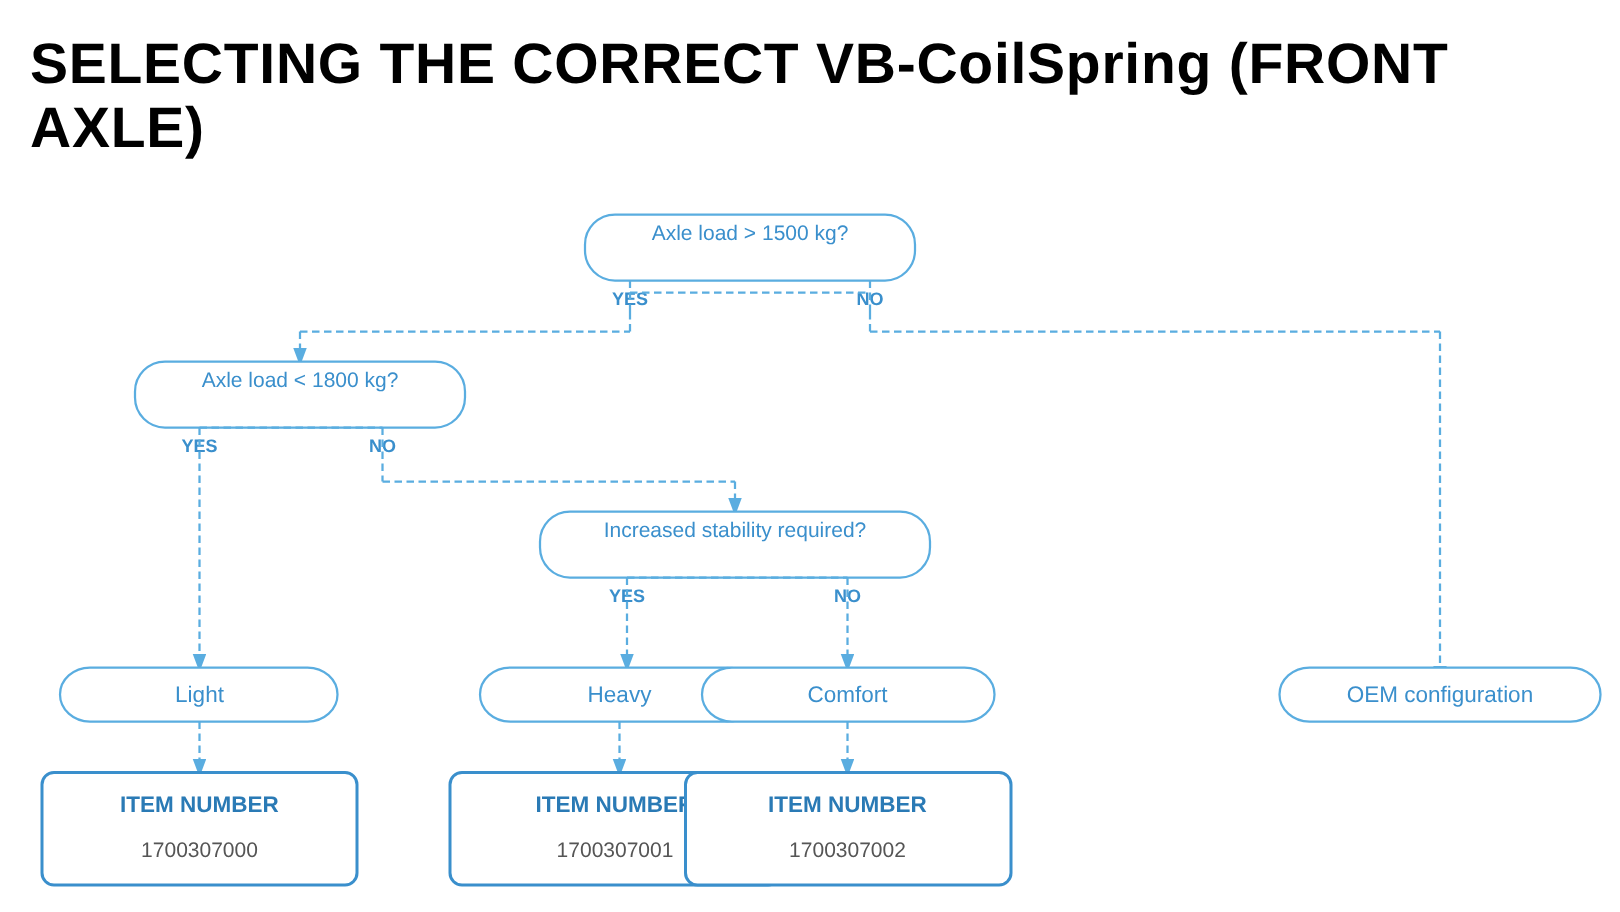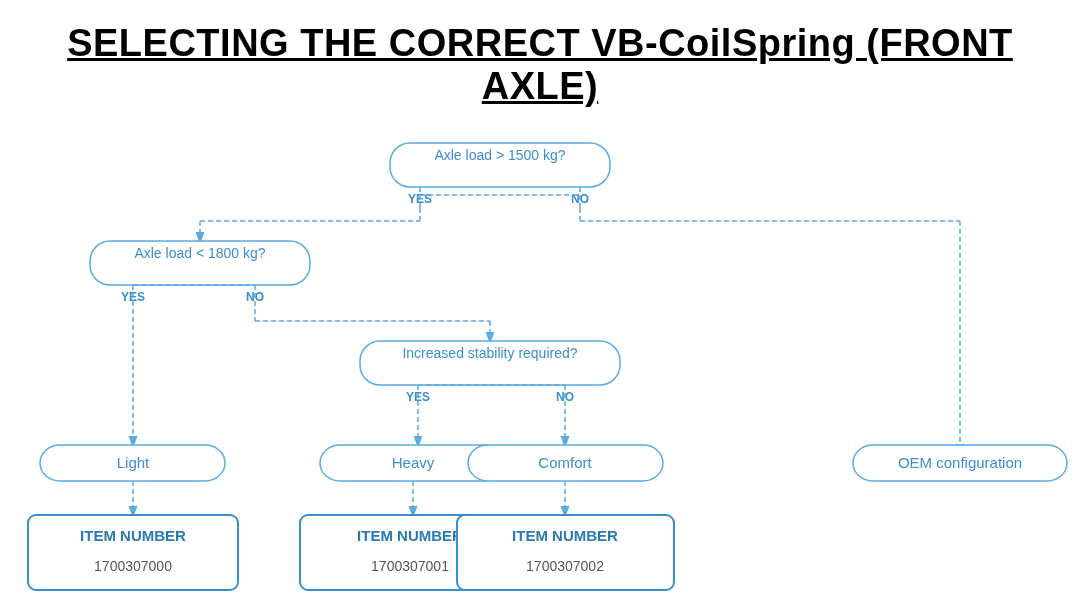--- a/index.html
+++ b/index.html
@@ -18,24 +18,23 @@
       height: 608px;
       background: #fff;
       position: relative;
       padding: 0;
     }
 
     .title {
       font-size: 38px;
       font-weight: 900;
       color: #000;
-      text-align: center;
+      text-align: left;
       padding: 22px 20px 10px 20px;
       letter-spacing: 0.5px;
-      text-decoration: underline;
     }
 
     .diagram-area {
       position: relative;
       width: 100%;
       height: 490px;
       margin-top: 5px;
     }
 
     svg.diagram {

